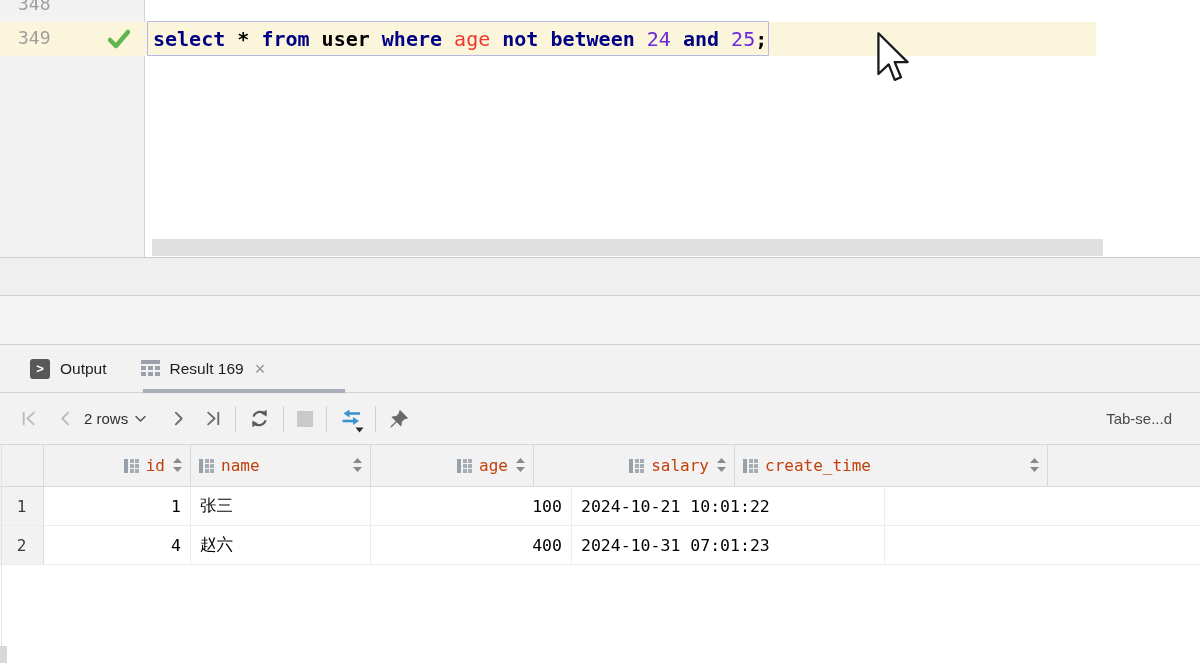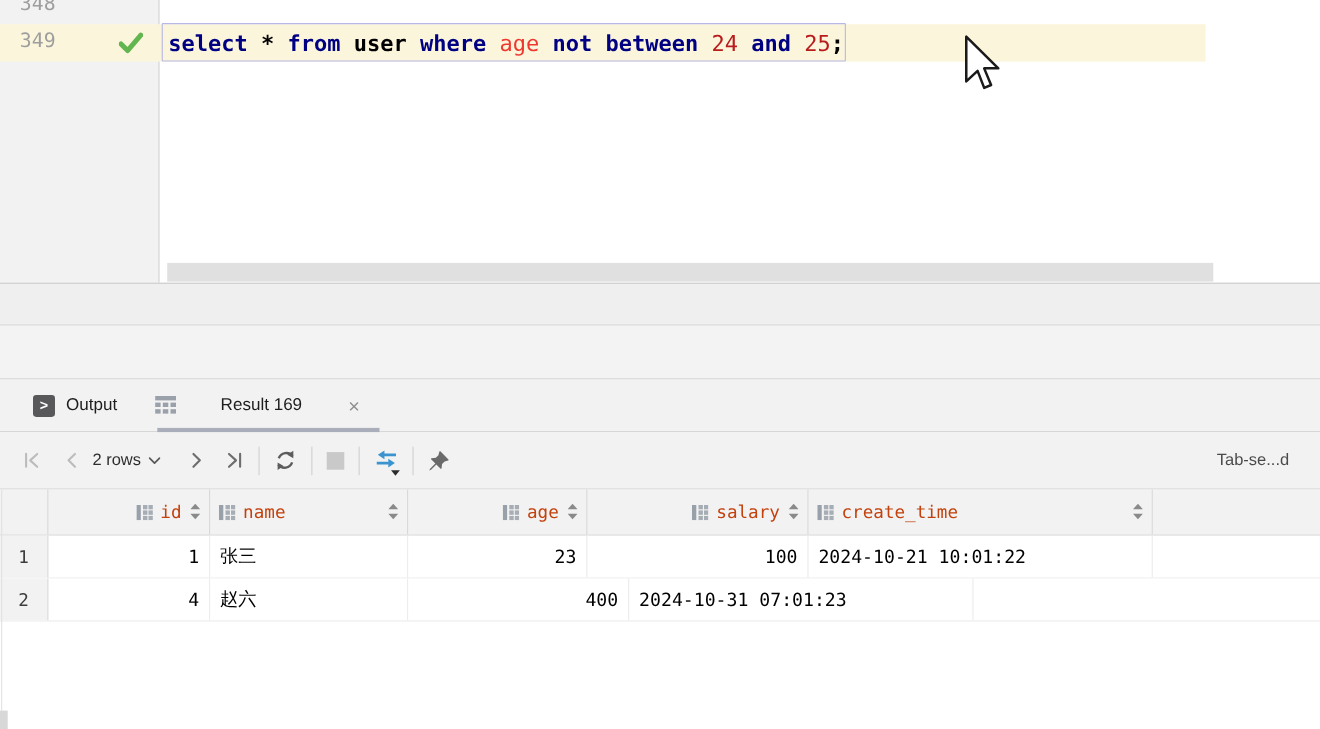--- a/index.html
+++ b/index.html
@@ -15,36 +15,36 @@
   #prev-line-num { left:18px; top:-7px; }
   #line-highlight { left:0; top:22px; width:1096px; height:34px; background:#fbf5dc; }
   #cur-line-num { left:18px; top:5px; }
   #exec-check { left:108px; top:7px; }
   #stmt-box { left:147px; top:-1px; width:622px; height:35px; border:1.5px solid #b7b7e6; border-radius:1px; }
   #sql-statement { left:153px; top:0; height:34px; line-height:34px; white-space:pre;
                    font-family:"DejaVu Sans Mono", monospace; font-size:20px; }
   .tok-keyword { color:#000082; font-weight:bold; }
   .tok-plain   { color:#000000; font-weight:bold; }
   .tok-column  { color:#ee372f; }
-  .tok-number  { color:#b91c1c; }
+  .tok-number  { color:#6d28d9; }
   #editor-hscroll { left:152px; top:239px; width:951px; height:17px; background:#e0e0e0; }
   #mouse-cursor { left:877px; top:31px; }
 
   
   #band-a { left:0; top:257px; width:1200px; height:39px; background:#efefef;
             border-top:1px solid #cbcbcb; border-bottom:1px solid #d2d2d2; }
   #band-b { left:0; top:296px; width:1200px; height:49px; background:#f3f3f3;
             border-bottom:1px solid #cfcfcf; }
 
   
   #tabbar { left:0; top:345px; width:1200px; height:48px; background:#f2f2f2;
             border-bottom:1px solid #d0d0d0; display:flex; align-items:center; }
   .tab { display:flex; align-items:center; height:100%; cursor:default; }
   #tab-output { margin-left:30px; }
-  #tab-result { margin-left:34px;gap:31px; }
+  #tab-result { margin-left:34px; }
   .tab-label { font-size:15.5px; color:#1d1d1d; margin-left:10px; }
   #output-icon { width:20px; height:20px; background:#58585a; border-radius:3px; color:#fff;
                  font-weight:bold; font-size:13px; display:flex; align-items:center; justify-content:center; }
   .tab-close { margin-left:11px; font-size:18px; color:#8f8f8f; line-height:1; }
   #active-tab-underline { left:143px; top:389px; width:202px; height:4px; background:#a9aeba; }
 
   
   #toolbar { left:0; top:393px; width:1200px; height:52px; background:#f2f2f2;
              border-bottom:1px solid #d8d8d8; display:flex; align-items:center; padding:0 16px 0 20px; }
   .tb-btn { display:flex; align-items:center; justify-content:center; }
@@ -280,21 +280,20 @@
             <polygon points="0,9 9,9 4.5,14" fill="#8a8a8a"></polygon>
           </svg>
         </div>
       </div>
     <div id="grid-body">
 
     <div class="grid-row">
           <div class="rownum-cell">1</div>
           <div class="cell align-right" style="width: 147px;">1</div>
           <div class="cell align-left" style="width: 180px;">张三</div>
-          <div class="cell align-right" style="width: 163px;">23</div>
           <div class="cell align-right" style="width: 201px;">100</div>
           <div class="cell align-left" style="width: 313px;">2024-10-21 10:01:22</div>
         </div>
         <div class="grid-row">
           <div class="rownum-cell">2</div>
           <div class="cell align-right" style="width: 147px;">4</div>
           <div class="cell align-left" style="width: 180px;">赵六</div>
           <div class="cell align-right" style="width: 201px;">400</div>
           <div class="cell align-left" style="width: 313px;">2024-10-31 07:01:23</div>
         </div>

